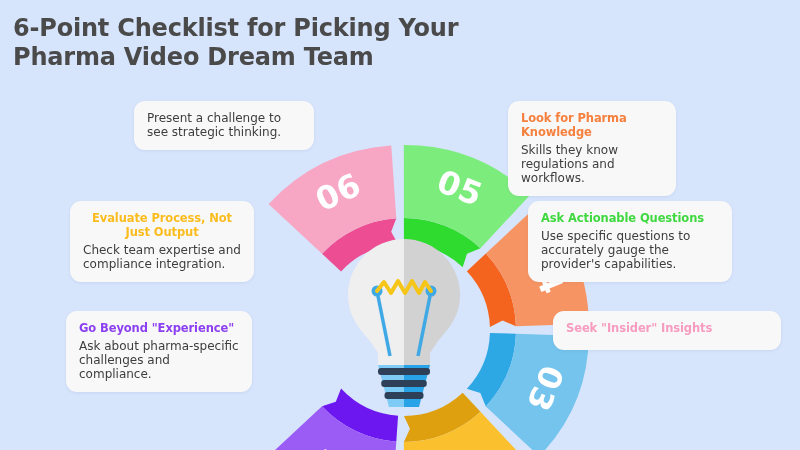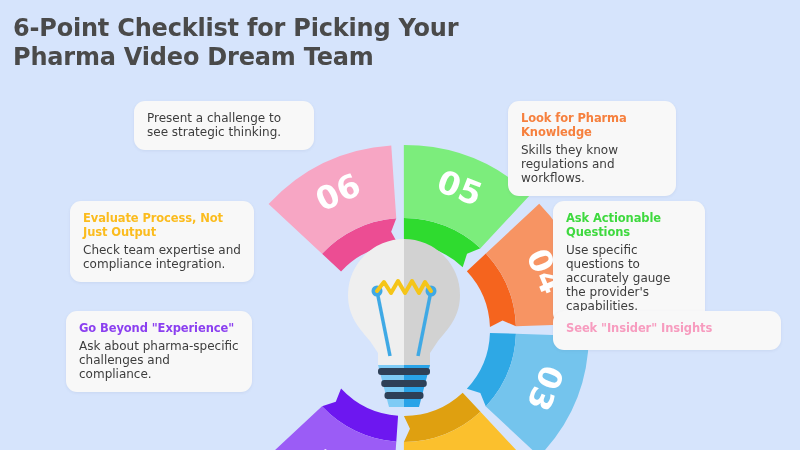--- a/index.html
+++ b/index.html
@@ -76,21 +76,21 @@
   .card-body {
     font-size: 12px;
     line-height: 14px;
     color: #3d3d3d;
   }
 
   #card-1 { left: 66px;  top: 311px; width: 186px; }
   #card-2 { left: 70px;  top: 201px; width: 184px; }
   #card-3 { left: 134px; top: 101px; width: 180px; }
   #card-4 { left: 492px; top: 101px; width: 168px; margin-left: 16px; }
-  #card-5 { left: 553px; top: 201px; width: 152px; }
+  #card-5 { left: 528px; top: 201px; width: 204px; }
   #card-6 { left: 553px; top: 311px; width: 228px; }
 </style>
 </head>
 <body style="background: rgb(214, 228, 252);">
 
 <div id="stage">
 
   <div id="title" style="color: rgb(74, 74, 74);">
     <span class="ln">6-Point Checklist for Picking Your</span>
     <span class="ln">Pharma Video Dream Team</span>
@@ -162,21 +162,21 @@
   <div class="card" id="card-3">
     <div class="card-body">Present a challenge to see strategic thinking.</div>
   </div>
 
   <div class="card" id="card-4">
     <div class="card-title" style="color: rgb(246, 128, 62);">Look for Pharma Knowledge</div>
     <div class="card-body">Skills they know regulations and workflows.</div>
   </div>
 
   <div class="card" id="card-2">
-    <div class="card-title" style="color: rgb(251, 188, 30);">Evaluate Process, Not Just Output</div>
+    <div class="card-title" style="color: rgb(251, 188, 30); text-align: center;">Evaluate Process, Not Just Output</div>
     <div class="card-body">Check team expertise and compliance integration.</div>
   </div>
 
   <div class="card" id="card-5">
     <div class="card-title" style="color: rgb(63, 217, 63);">Ask Actionable Questions</div>
     <div class="card-body">Use specific questions to accurately gauge the provider's capabilities.</div>
   </div>
 
   <div class="card" id="card-1">
     <div class="card-title" style="color: rgb(139, 63, 240);">Go Beyond "Experience"</div>

